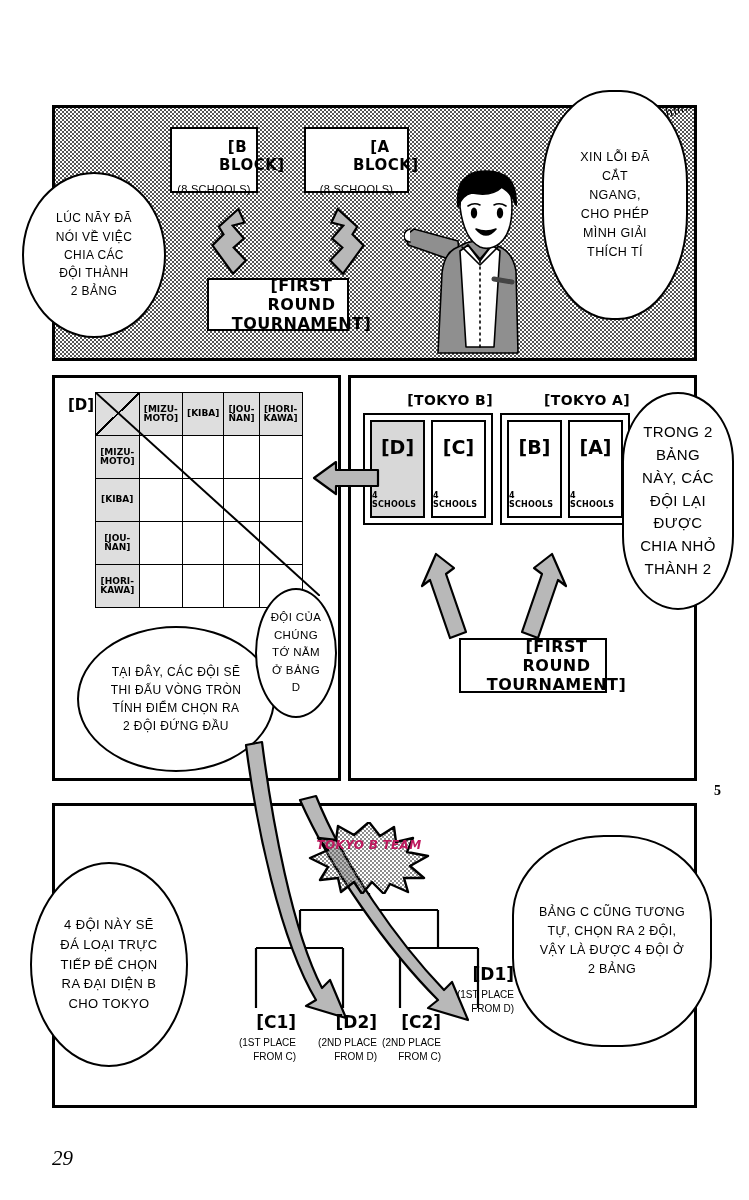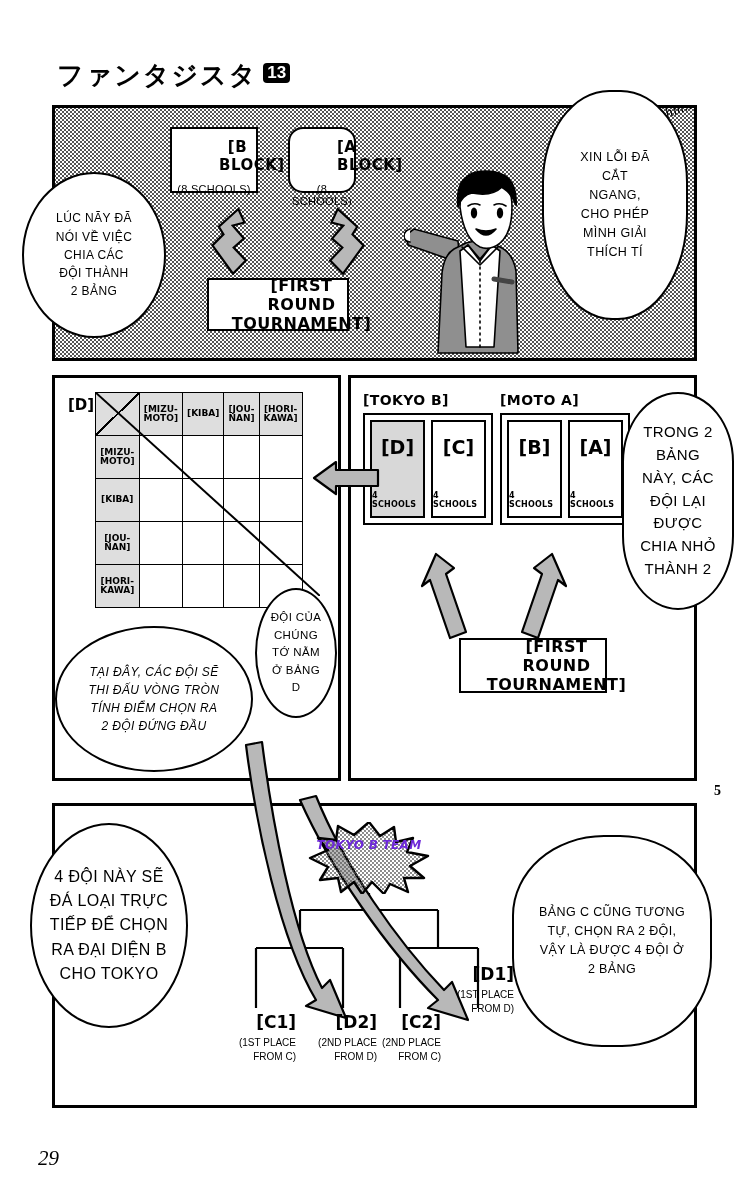--- a/index.html
+++ b/index.html
@@ -38,21 +38,21 @@
     font-size: 17px;
     font-weight: bold;
     border-radius: 4px;
     padding: 1px 4px 2px 4px;
     margin-left: 6px;
     vertical-align: 6px;
     letter-spacing: 0;
   }
   .page-number {
     position: absolute;
-    left: 38px;
+    left: 52px;
     top: 1146px;
     font-family: "Liberation Serif", serif;
     font-size: 21px;
     font-style: italic;
   }
   .panel-index {
     position: absolute;
     left: 714px;
     top: 783px;
     font-family: "Liberation Serif", serif;
@@ -95,21 +95,21 @@
     letter-spacing: .5px;
     padding-left: 47px;
   }
   .blocksub {
     font-family: "Liberation Sans", sans-serif;
     letter-spacing: .3px;
   }
 
   
   #box-b-block { left: 170px; top: 127px; width: 88px; height: 66px; }
-  #box-a-block { left: 288px; top: 127px; width: 68px; height: 66px; border-radius: 15px; }
+  #box-a-block { left: 304px; top: 127px; width: 105px; height: 66px; }
   #box-b-block .blocktitle,
   #box-a-block .blocktitle { font-size: 15px; margin-top: 9px; }
   #box-b-block .blocksub,
   #box-a-block .blocksub { font-size: 11px; margin-top: 9px; }
 
   #box-first-round-1 {
     left: 207px; top: 278px; width: 142px; height: 53px;
     display: flex; flex-direction: column;
     align-items: center; justify-content: center;
   }
@@ -141,23 +141,23 @@
     white-space: pre-line;
   }
   .ellipse { border-radius: 50%; }
 
   #bub-luc-nay  { left: 22px;  top: 172px; width: 144px; height: 166px; font-size: 12px; }
   #bub-xin-loi  { left: 542px; top: 90px;  width: 146px; height: 230px;
                   border-radius: 46% 46% 48% 48% / 40% 40% 46% 46%; font-size: 12.5px; }
   #bub-trong-2  { left: 622px; top: 392px; width: 112px; height: 218px;
                   border-radius: 50% 50% 50% 50% / 32% 32% 34% 34%; font-size: 15px; }
   #bub-doi-cua  { left: 255px; top: 588px; width: 82px;  height: 130px; font-size: 11.5px; }
-  #bub-tai-day  { left: 55px;  top: 626px; width: 198px; height: 146px; font-size: 12px; font-style: italic; }
+  #bub-tai-day  { left: 77px;  top: 626px; width: 198px; height: 146px; font-size: 12px; }
   #bub-giong    { left: 387px; top: 650px; width: 72px;  height: 118px; font-size: 11.5px; }
-  #bub-4-doi    { left: 30px;  top: 823px; width: 158px; height: 205px; font-size: 16px; }
+  #bub-4-doi    { left: 30px;  top: 862px; width: 158px; height: 205px; font-size: 13px; }
   #bub-bang-c   { left: 512px; top: 835px; width: 200px; height: 212px;
                   border-radius: 46% 46% 45% 45% / 38% 40% 42% 42%; font-size: 12.5px; align-items: center; }
 
   .sfx-uhhm {
     position: absolute;
     left: 646px; top: 104px;
     font-family: "Liberation Serif", serif;
     font-style: italic;
     font-size: 15px;
     transform: rotate(-22deg);
@@ -205,21 +205,21 @@
     left: 27px; top: 0;
     width: 225px; height: 204px;
     pointer-events: none;
   }
 
   
   .tokyo-group { position: absolute; }
   .tokyo-title {
     font-family: "DejaVu Sans", sans-serif;
     font-weight: bold; font-size: 14px;
-    text-align: left; letter-spacing: .4px;
+    text-align: right; letter-spacing: .4px;
     margin-bottom: 5px;
   }
   .tokyo-outer {
     border: 2.5px solid #000;
     padding: 5px;
     display: flex; gap: 6px;
     background: #fff;
   }
   .tokyo-cell {
     border: 2px solid #000;
@@ -253,21 +253,21 @@
   .star-label {
     position: absolute;
     left: 308px; top: 838px;
     width: 122px;
     text-align: center;
     font-family: "DejaVu Sans", sans-serif;
     font-style: italic;
     font-weight: bold;
     font-size: 12px;
     letter-spacing: .3px;
-    color: #6d28d9;
+    color: #be185d;
   }
   .seed {
     position: absolute;
     text-align: right;
     width: 80px;
   }
   .seed .sl {
     font-family: "DejaVu Sans", sans-serif;
     font-weight: bold;
     font-size: 17px;
@@ -285,23 +285,20 @@
   #seed-3 { left: 434px; top: 964px; }
 
   
   #character { position: absolute; left: 404px; top: 163px; width: 160px; height: 195px; }
 </style>
 </head>
 <body>
 
 <div id="page-root">
 
-  <div class="series-title">
-    <span>ファンタジスタ</span><span class="volume-badge">13</span>
-  </div>
 
   <div class="panel tone" id="panel-1"></div>
 
   <svg class="arrow-svg" style="left:200px;top:196px;width:180px;height:90px;" viewBox="0 0 180 90">
     <g stroke="#000" stroke-width="2.2" fill="#b8b8b8">
       <path d="M52 84 L66 72 L55 58 L66 50 L56 36 L68 34 L63 20 L42 36 L46 44 L34 54 Z" transform="translate(-22,-6) rotate(-5 50 50)"></path>
       <path d="M128 84 L114 72 L125 58 L114 50 L124 36 L112 34 L117 20 L138 36 L134 44 L146 54 Z" transform="translate(18,-6) rotate(5 130 50)"></path>
     </g>
   </svg>
 
@@ -446,21 +443,21 @@
         <div class="cs">4 SCHOOLS</div>
       </div>
       <div class="tokyo-cell">
         <div class="cl">[C]</div>
         <div class="cs">4 SCHOOLS</div>
       </div>
     </div>
   </div>
 
   <div class="tokyo-group" id="tokyo-a">
-    <div class="tokyo-title">[MOTO A]</div>
+    <div class="tokyo-title">[TOKYO A]</div>
     <div class="tokyo-outer">
       <div class="tokyo-cell">
         <div class="cl">[B]</div>
         <div class="cs">4 SCHOOLS</div>
       </div>
       <div class="tokyo-cell">
         <div class="cl">[A]</div>
         <div class="cs">4 SCHOOLS</div>
       </div>
     </div>

